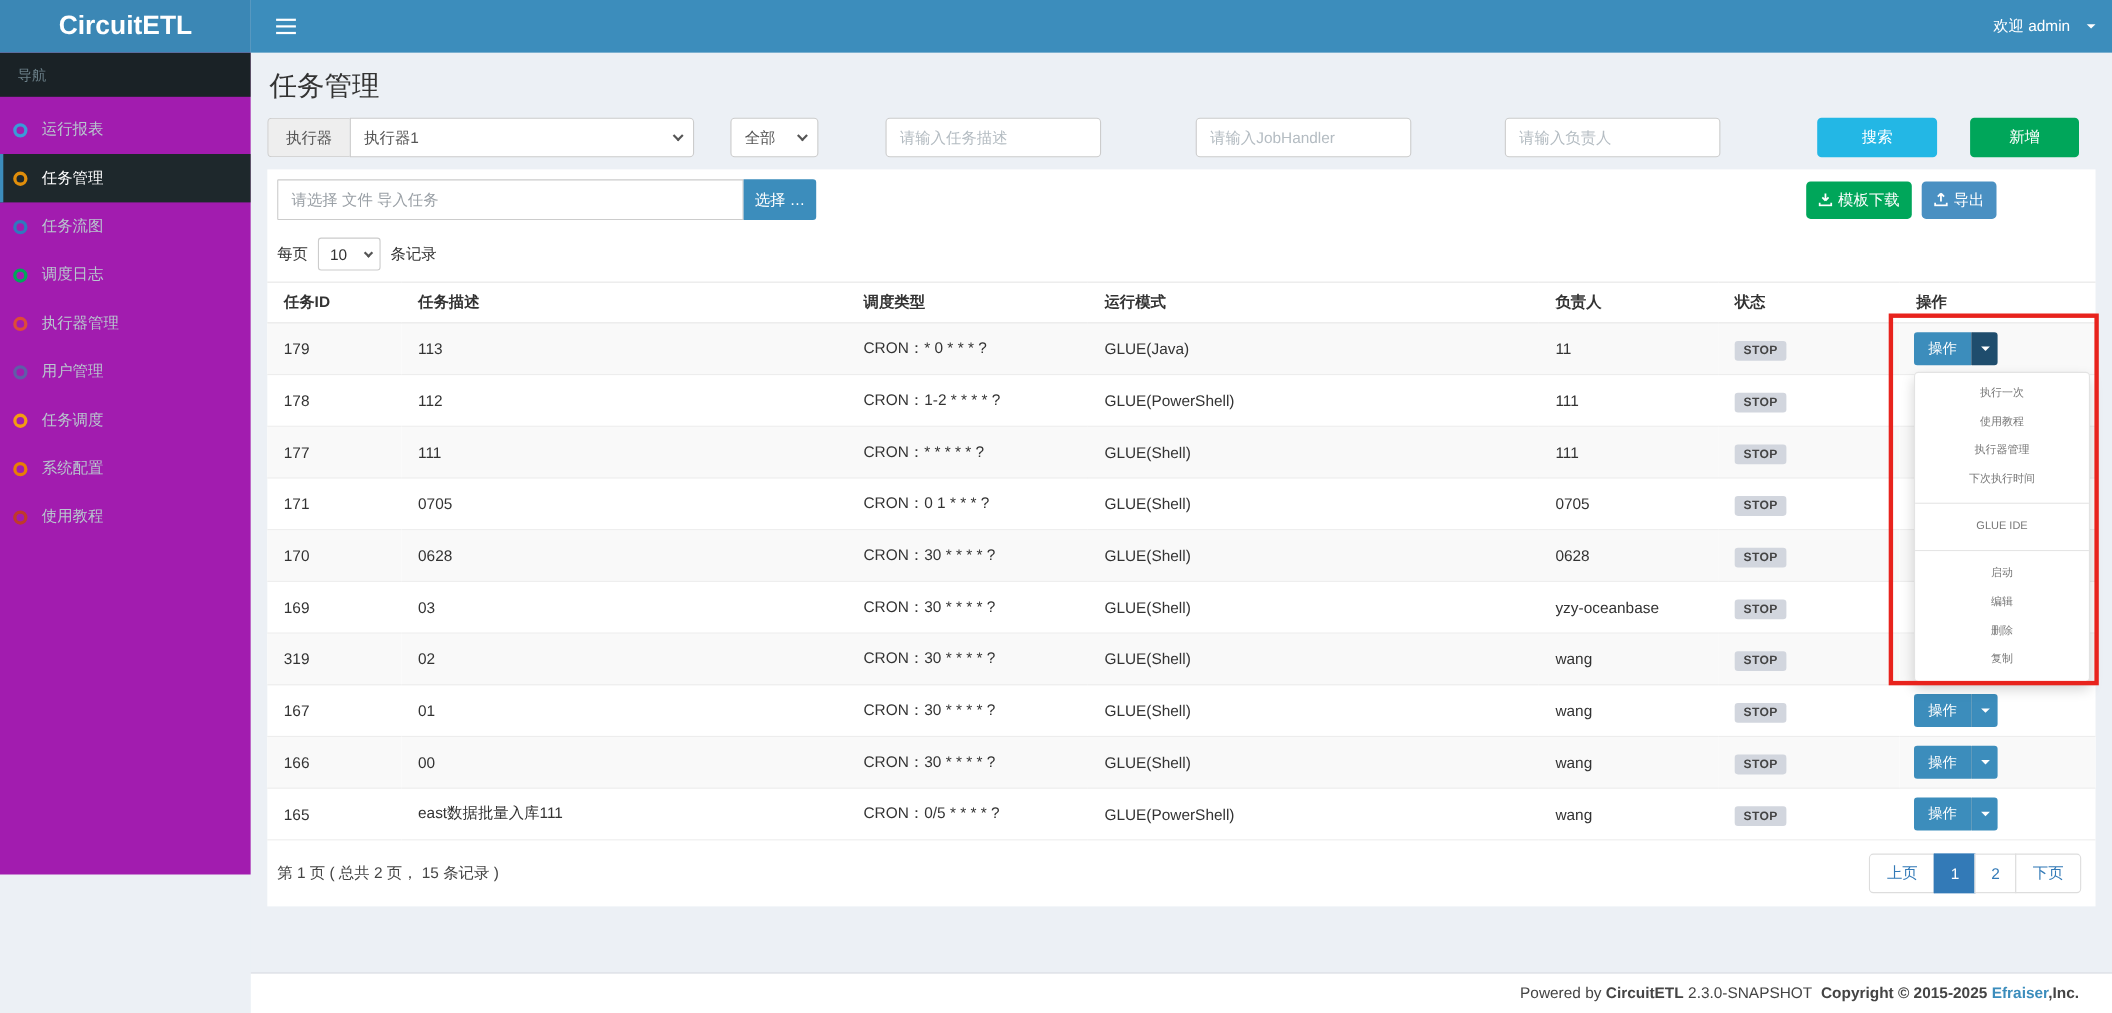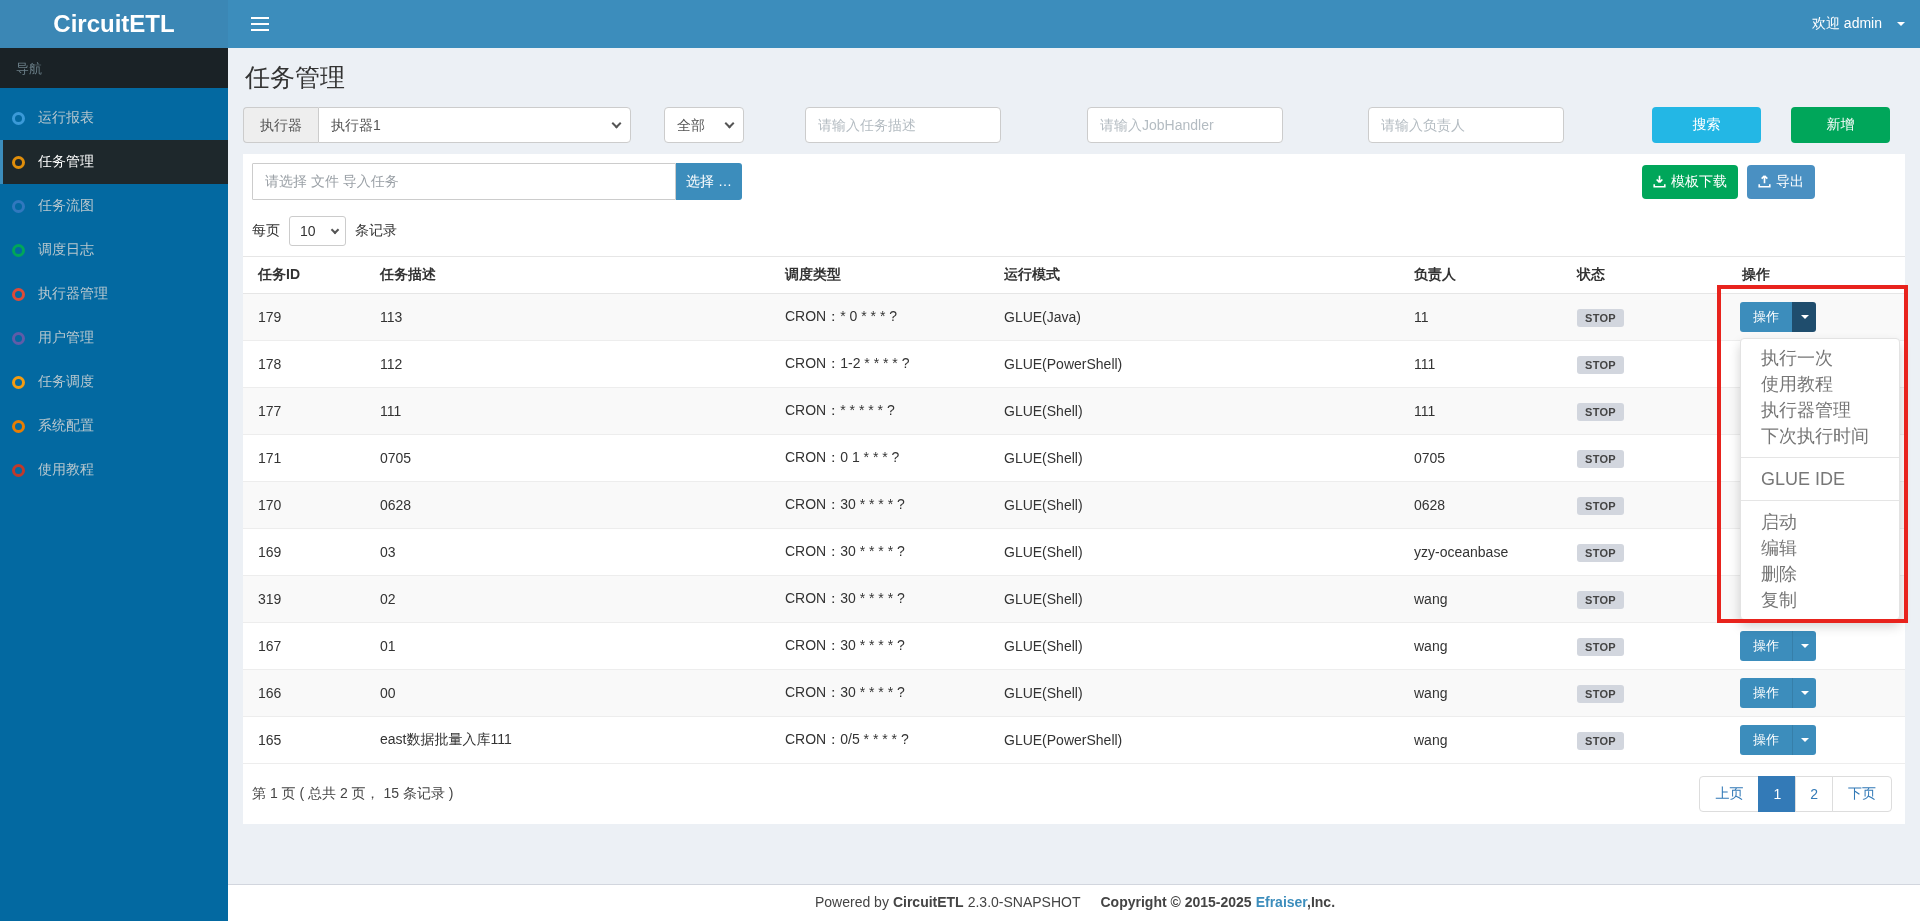--- a/index.html
+++ b/index.html
@@ -13,21 +13,21 @@
   .logo {
     width:228px; background:#3b87b5; color:#fff; font-size:24px; font-weight:bold;
     display:flex; align-items:center; justify-content:center;
   }
   .navbar { flex:1; background:#3c8dbc; display:flex; align-items:center; }
   .hamburger { margin-left:17px; display:flex; flex-direction:column; gap:4px; cursor:pointer; padding:6px; }
   .hamburger span { display:block; width:18px; height:2px; background:#fff; }
   .welcome { margin-left:auto; margin-right:15px; color:#fff; display:flex; align-items:center; gap:15px; cursor:pointer; }
   .caret-down { width:0; height:0; border-left:4px solid transparent; border-right:4px solid transparent; border-top:4px solid #fff; }
   
-  .sidebar { position:absolute; left:0; top:48px; width:228px; height:873px; background:#0369a1; }
+  .sidebar { position:absolute; left:0; top:48px; width:228px; height:747px; background:#a21caf; }
   .nav-label { background:#1a2226; color:#6b7f88; font-size:13px; padding:12px 16px 10px; }
   .menu { list-style:none; margin:8px 0 0; padding:0; }
   .menu-item {
     display:flex; align-items:center; gap:13px; padding:13px 15px 13px 9px;
     color:#b8c7ce; font-size:14px; border-left:3px solid transparent; cursor:pointer;
   }
   .menu-item.active { background:#1e282c; color:#fff; border-left-color:#3c8dbc; }
   .circle-icon { width:13px; height:13px; border-radius:50%; border:3px solid #888; flex:0 0 auto; }
   
   .main { position:absolute; left:228px; top:48px; width:1692px; height:836px; background:#ecf0f5; padding:0 15px; }
@@ -80,35 +80,35 @@
   .badge-stop { background:#d2d6de; color:#444; font-size:11px; font-weight:bold; padding:3px 8px; border-radius:3px; letter-spacing:.3px; }
   .action-cell { position:relative; padding-left:13px; }
   .split-btn { display:inline-flex; height:30px; vertical-align:middle; cursor:pointer; }
   .sb-main { background:#3c8dbc; color:#fff; padding:0 13px; font-size:13px; display:flex; align-items:center; border-radius:3px 0 0 3px; }
   .sb-caret { background:#3c8dbc; width:24px; display:flex; align-items:center; justify-content:center; border-radius:0 3px 3px 0; border-left:1px solid #367fa9; }
   .sb-caret.open { background:#1f4d6d; border-left-color:#1f4d6d; }
   .dropdown-menu {
     position:absolute; top:44px; left:13px; width:160px; background:#fff; border:1px solid #e3e3e3; border-radius:4px;
     box-shadow:0 6px 12px rgba(0,0,0,.18); padding:6px 0; z-index:60;
   }
-  .dd-item { padding:2px 20px; color:#777; font-size:18px; line-height:22px; white-space:nowrap; cursor:pointer; }
+  .dd-item { padding:2px 20px; color:#777; font-size:10px; line-height:22px; white-space:nowrap; cursor:pointer;text-align:center; }
   .dd-divider { height:1px; background:#e5e5e5; margin:8px 0; }
   
   .pager-row { display:flex; align-items:center; margin:12px 13px 0 9px; }
   .pager-info { color:#444; }
   .pagination { margin-left:auto; display:flex; }
   .page-btn { padding:8px 15px; border:1px solid #ddd; background:#fff; color:#337ab7; margin-left:-1px; font-size:14px; font-family:inherit; cursor:pointer; }
   .page-btn.num { padding:8px 14px; }
   .page-btn.first { border-radius:4px 0 0 4px; margin-left:0; }
   .page-btn.last { border-radius:0 4px 4px 0; }
   .page-btn.active { background:#337ab7; border-color:#337ab7; color:#fff; }
   
   .main-footer {
     position:absolute; left:228px; top:884px; width:1692px; height:37px; background:#fff;
-    border-top:1px solid #d2d6de; padding:9px 15px 0 17px; display:flex; justify-content:center; color:#444;gap:12px;
+    border-top:1px solid #d2d6de; padding:9px 30px 0 17px; display:flex; justify-content:flex-end; color:#444;
   }
   .footer-left span, .footer-left b { margin-right:4px; }
   .footer-right b { margin-left:4px; }
   .company-link { color:#3c8dbc; }
   
   .red-box { position:absolute; left:1717px; top:285px; width:191px; height:338px; border:4px solid #e8231d; z-index:100; pointer-events:none; }
 </style>
 </head>
 <body>
 

